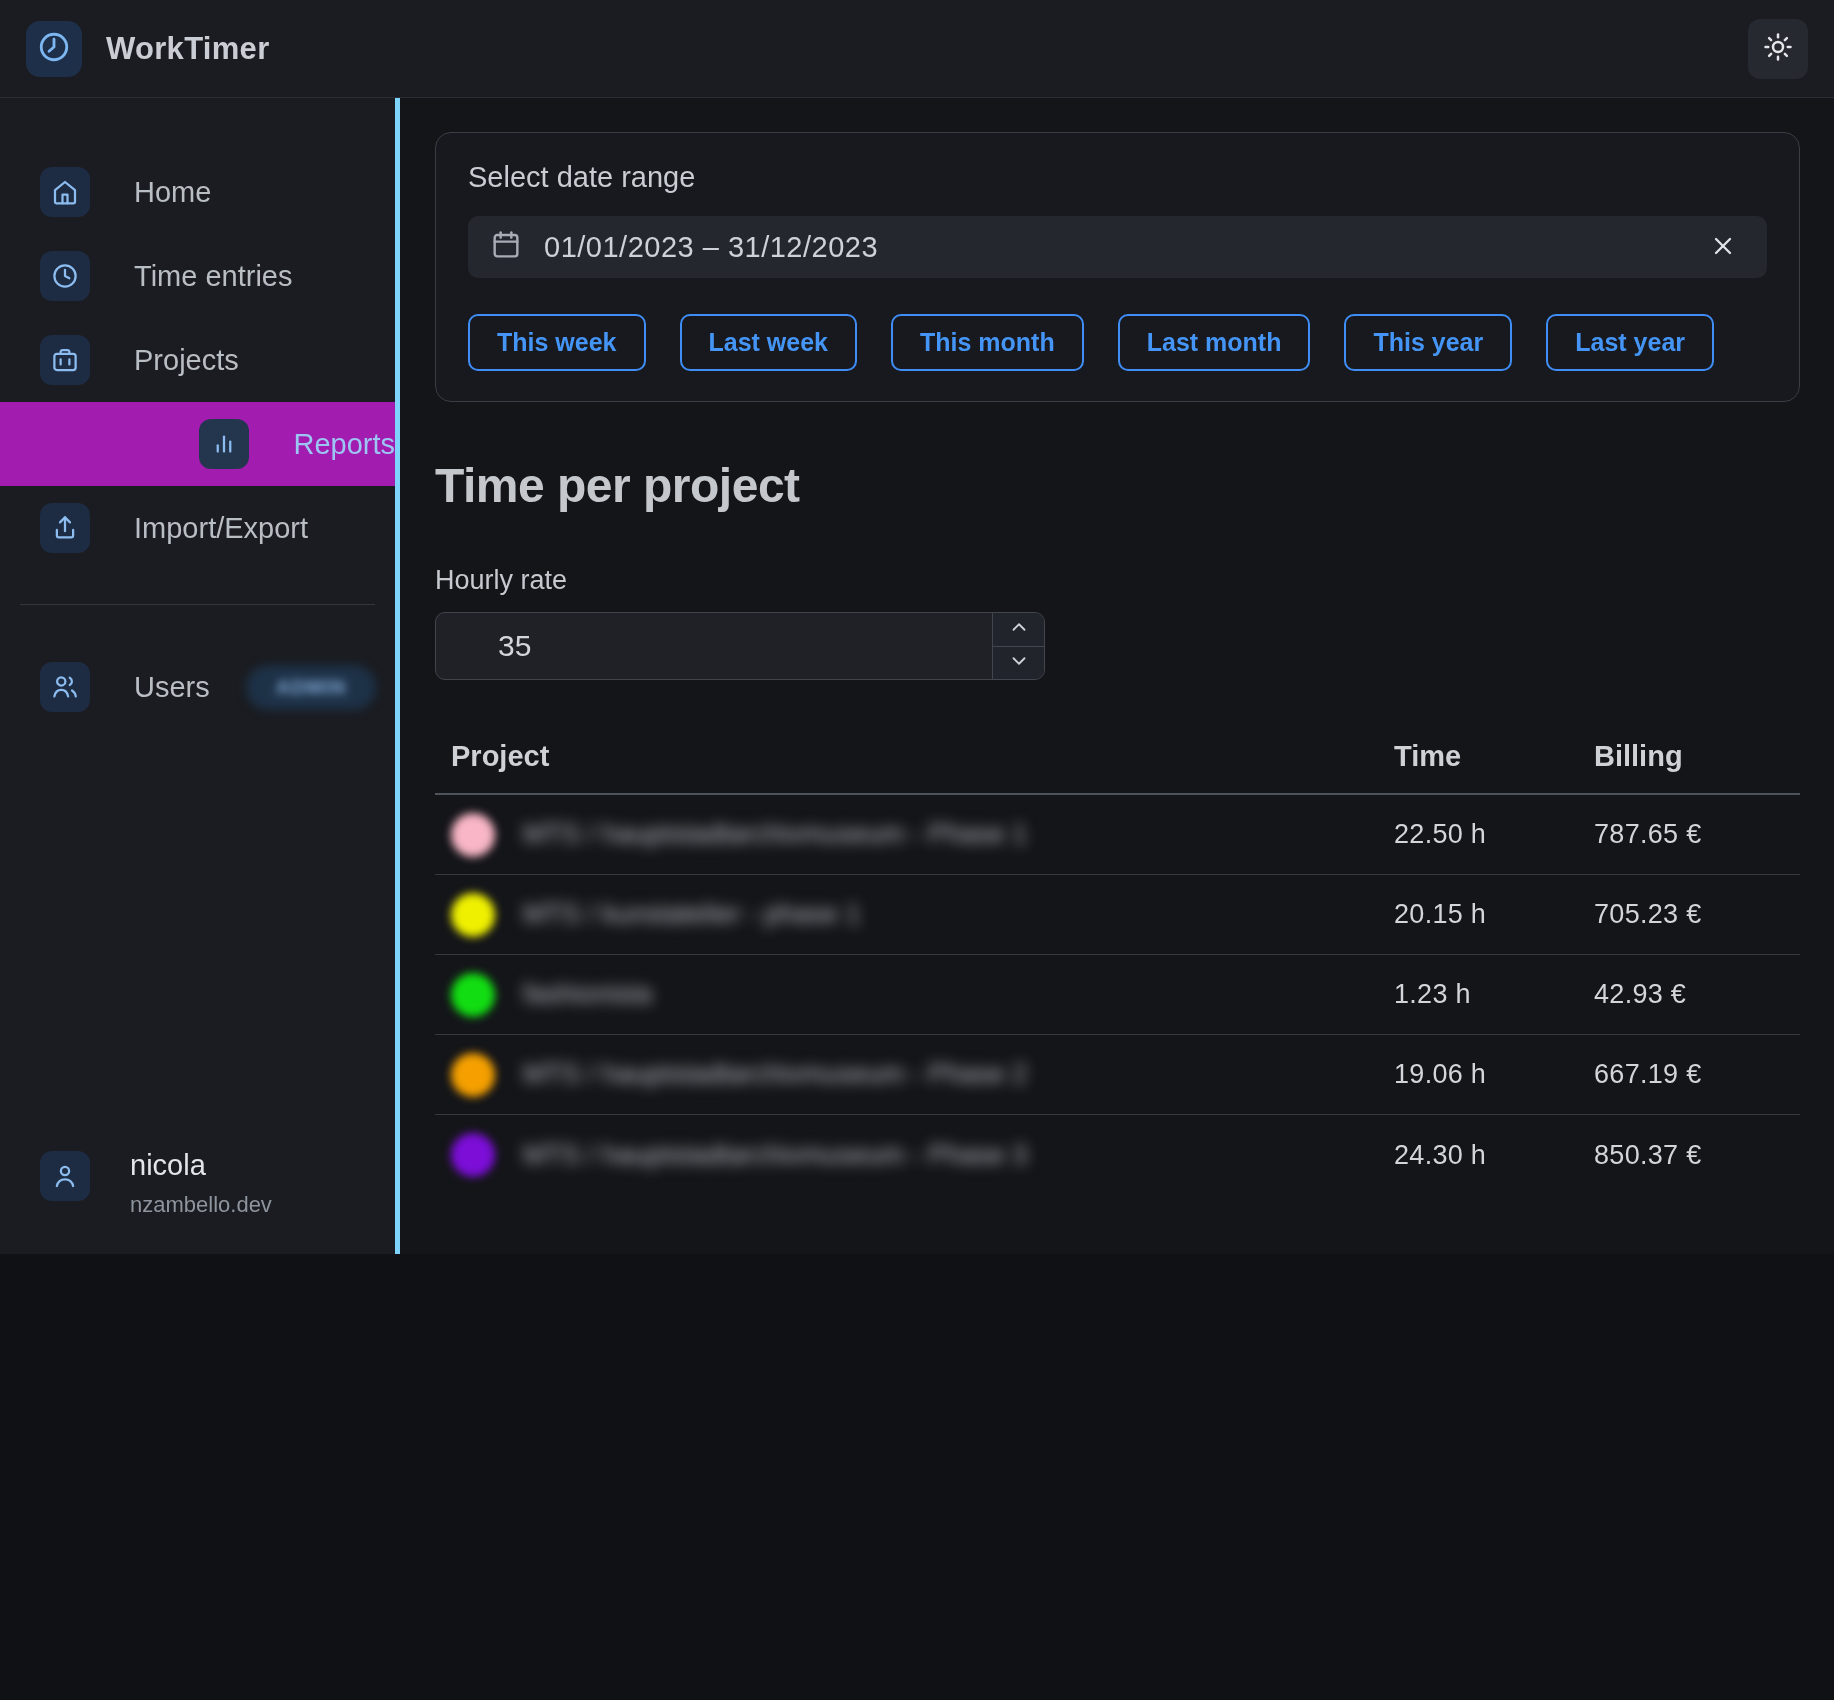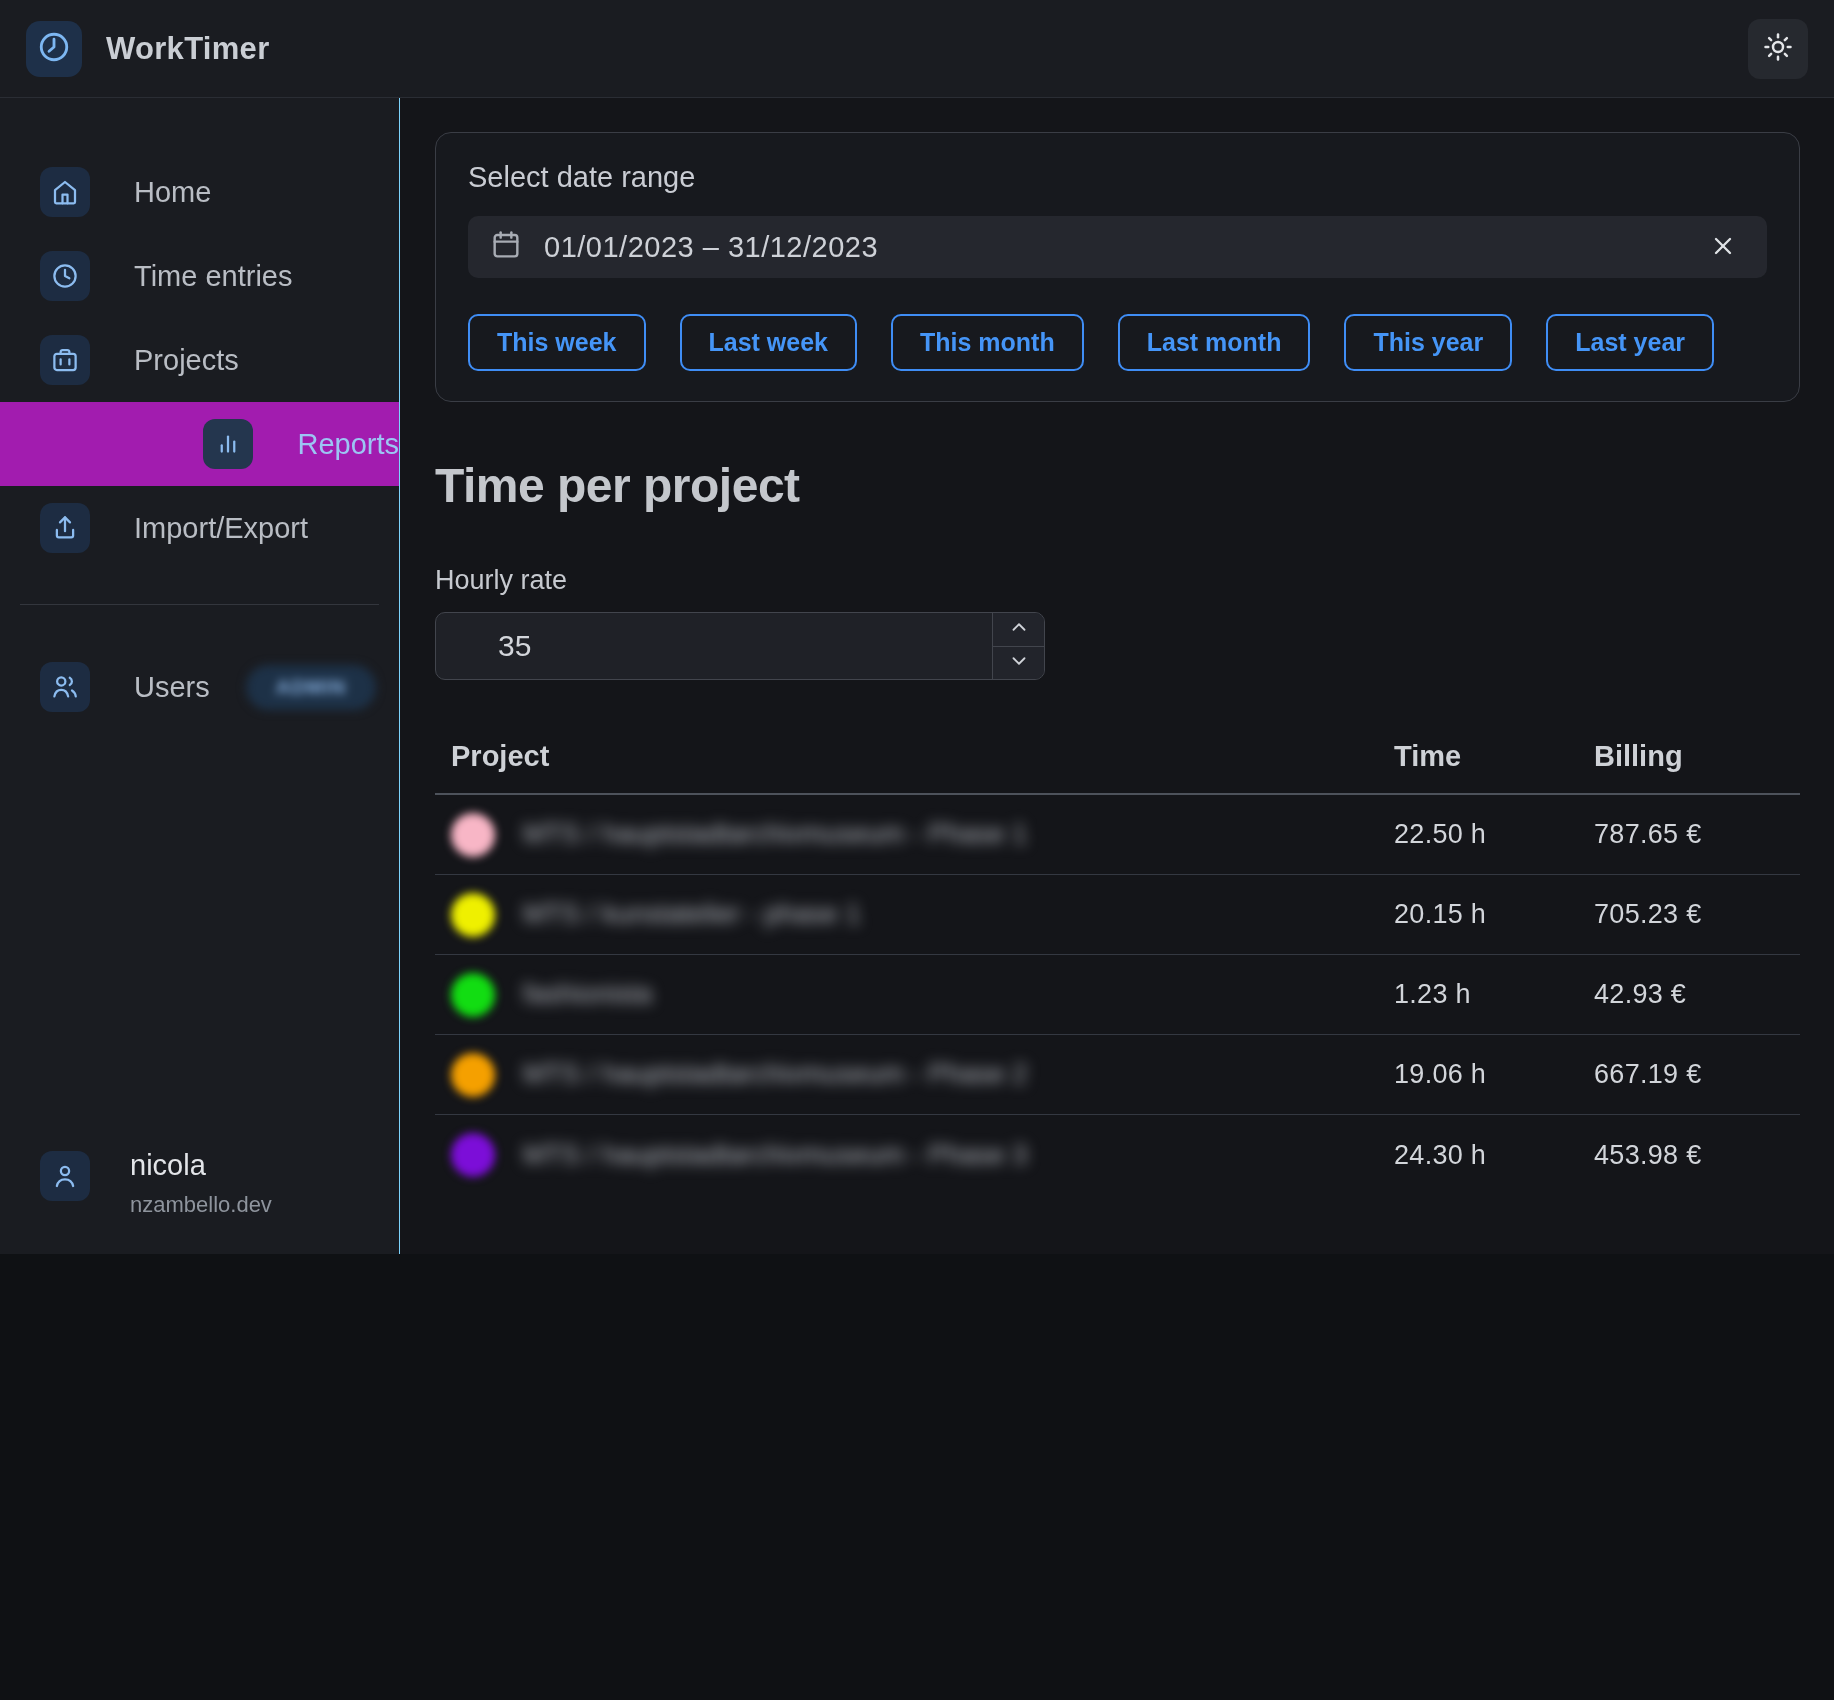--- a/index.html
+++ b/index.html
@@ -14,21 +14,21 @@
               display:flex; align-items:center; justify-content:center; }
   .logo-box svg { stroke:#7db7f2; }
   .app-title { margin-left:24px; font-size:31px; font-weight:600; color:#caced4; letter-spacing:.3px; }
   .header-spacer { flex:1; }
   .theme-btn { width:60px; height:60px; border-radius:12px; background:#26292f; border:none; cursor:pointer;
                display:flex; align-items:center; justify-content:center; }
   .theme-btn svg { stroke:#e4e6e9; }
 
   
   .content { flex:1; display:flex; min-height:0; }
-  .sidebar { width:400px; flex:0 0 400px; background:#1a1c21; border-right:1px solid #7dd3fc;
+  .sidebar { width:400px; flex:0 0 400px; background:#1a1c21; border-right:5px solid #7dd3fc;
              padding-top:52px; position:relative; }
   .main { flex:1; background:#141519; padding:34px 34px 0 35px; overflow:hidden; }
 
   
   .nav-item { display:flex; align-items:center; height:84px; padding-left:40px; cursor:pointer; }
   .nav-icon { width:50px; height:50px; border-radius:12px; background:#1d2c42; flex:0 0 50px;
               display:flex; align-items:center; justify-content:center; }
   .nav-icon svg { stroke:#8cbcf0; }
   .nav-label { margin-left:44px; font-size:29px; color:#b9bdc4; }
   .nav-item.active { background:#a21caf;justify-content:flex-end; }
@@ -300,19 +300,19 @@
           <div class="cell-val">19.06 h</div>
           <div class="cell-val">667.19 €</div>
         </div>
 
         <div class="trow tbody-row">
           <div class="proj-cell">
             <div class="dot" style="background: rgb(124, 14, 216);"></div>
             <span class="proj-name">MTS / hauptstadtarchivmuseum - Phase 3</span>
           </div>
           <div class="cell-val">24.30 h</div>
-          <div class="cell-val">453.98 €</div>
+          <div class="cell-val">850.37 €</div>
         </div>
       </div>
 
     </div>
   </div>
 </div>
 
 </body></html>

